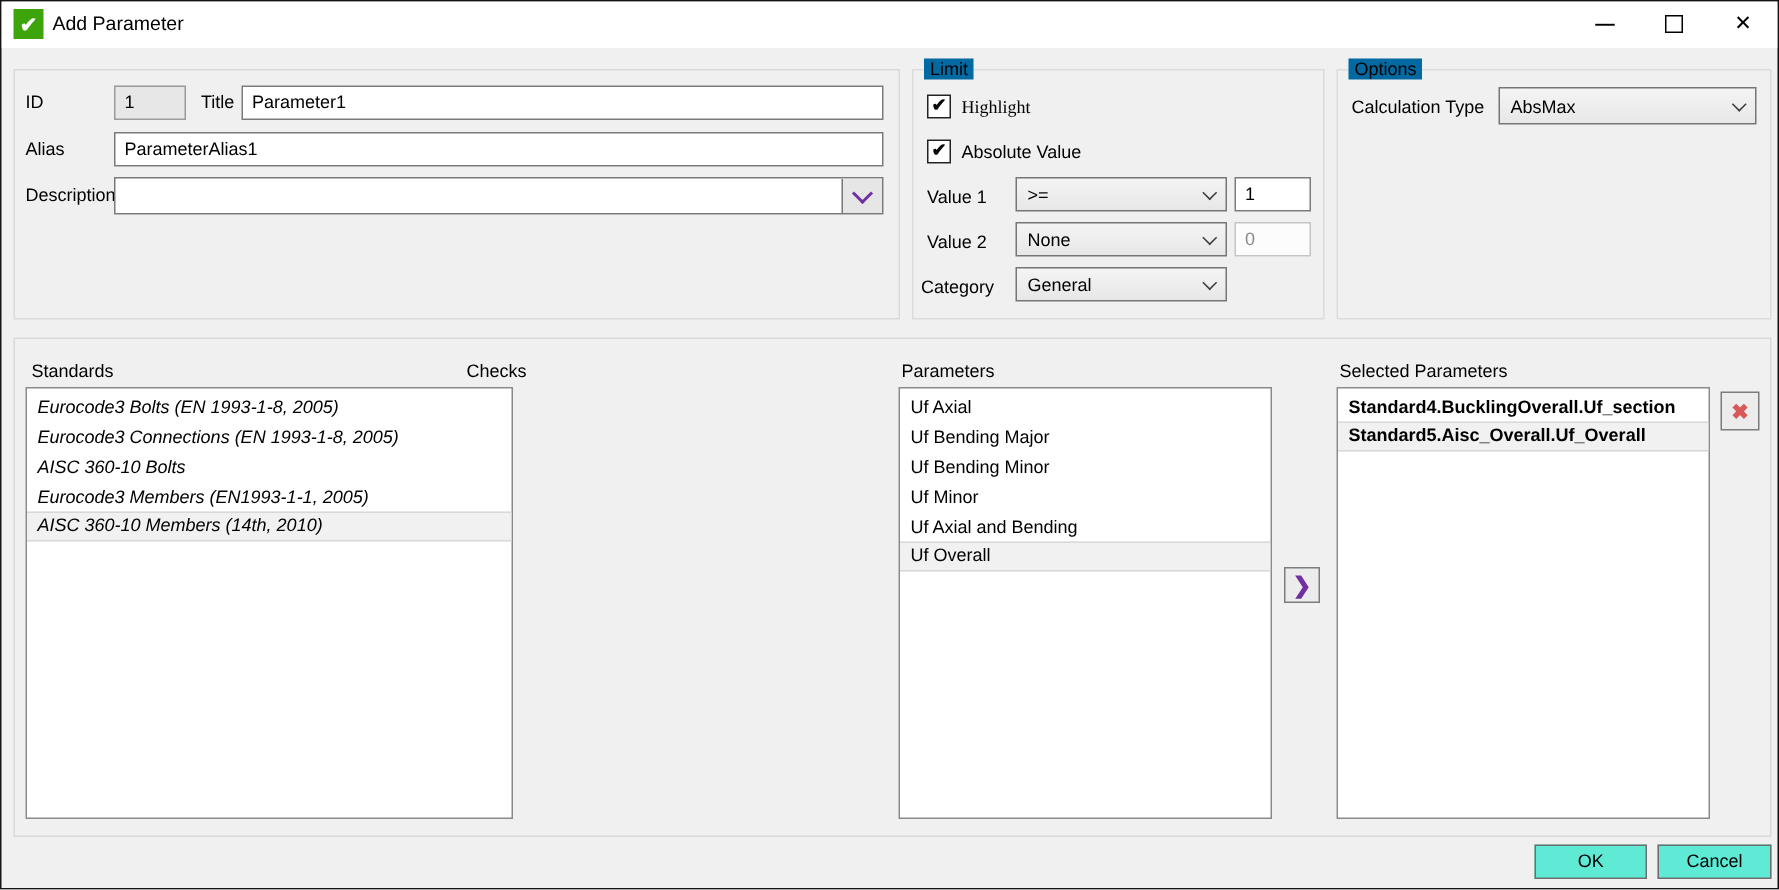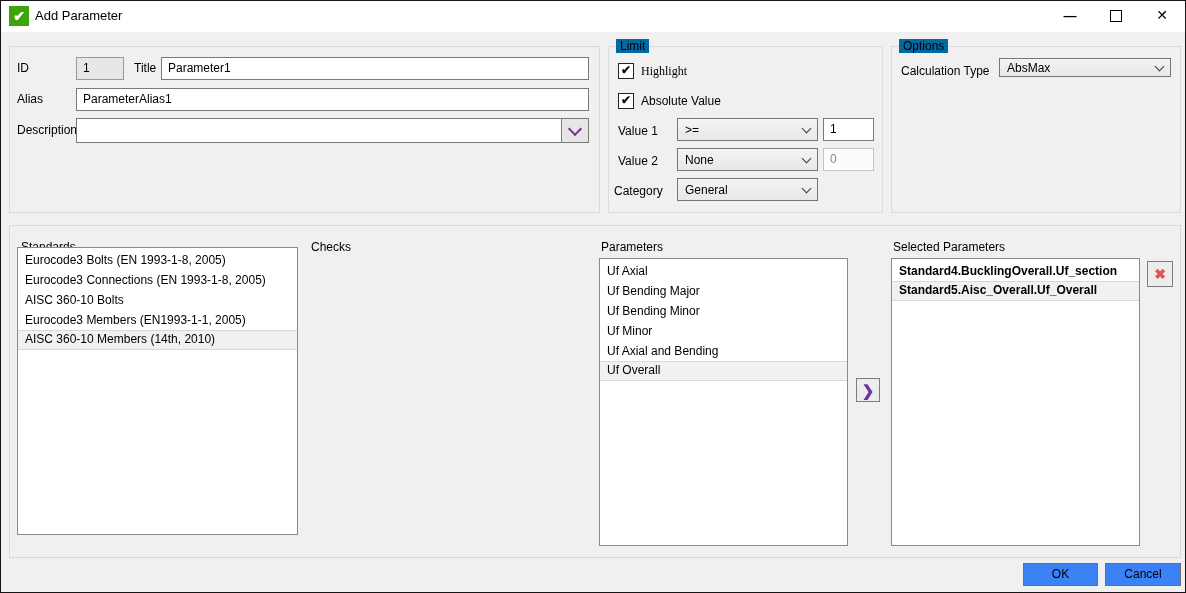--- a/index.html
+++ b/index.html
@@ -35,21 +35,21 @@
           transform:rotate(45deg); margin-top:-3px; flex:none; }
   .checkbox { position:absolute; width:14px; height:14px; background:#fff; border:1px solid #222;
               text-align:center; }
   .checkbox .mark { display:block; font-size:12px; line-height:13px; color:#0a0a0a; font-weight:bold; }
   .listbox { position:absolute; box-sizing:border-box; background:#fff; border:1px solid #8a8a8a;
              padding-top:2px; overflow:hidden; }
   .list-item { height:20px; line-height:20px; padding:0 7px; font-size:12px; box-sizing:border-box;
                white-space:nowrap; overflow:hidden; }
   .list-item.selected { background:#f1f1f1; border-top:1px solid #d8d8d8; border-bottom:1px solid #d8d8d8;
                         line-height:17px; }
-  .pushbtn { position:absolute; box-sizing:border-box; background:#3b82f6; border:1px solid #6e6e6e;
+  .pushbtn { position:absolute; box-sizing:border-box; background:#5eead4; border:1px solid #6e6e6e;
              font-size:12px; text-align:center; line-height:21px; cursor:default; }
   .toolbtn { position:absolute; box-sizing:border-box; background:#ececec; border:1px solid #7c7c7c;
              display:flex; align-items:center; justify-content:center; cursor:default; }
   .desc-btn { position:absolute; right:0; top:0; bottom:0; width:26px; border-left:1px solid #7a7a7a;
               background:#e6e6e6; display:flex; align-items:center; justify-content:center; }
   .chev-purple { width:8px; height:8px; border-right:2.5px solid #7030a0; border-bottom:2.5px solid #7030a0;
                  transform:rotate(45deg); margin-top:-4px; }
   .move-glyph { color:#7030a0; font-weight:bold; font-size:15px; line-height:1; }
   .remove-glyph { color:#DB5858; font-weight:bold; font-size:14px; line-height:1; }
 </style>
@@ -117,29 +117,29 @@
   <div class="label" style="left:613px; top:183px;">Category</div>
   <div class="combo" style="left:676px; top:177px; width:141px; height:23px;">
     <span>General</span>
     <span class="chev"></span>
   </div>
 
   <div class="groupbox" style="left:890px; top:45px; width:288px; height:165px;"></div>
   <div class="group-label" style="left:898px; top:38px;">Options</div>
 
   <div class="label" style="left:900px; top:63px;">Calculation Type</div>
-  <div class="combo" style="left:998px; top:57px; width:172px; height:19px;">
+  <div class="combo" style="left:998px; top:57px; width:172px; height:25px;">
     <span>AbsMax</span>
     <span class="chev"></span>
   </div>
 
   <div class="panel" style="left:8px; top:224px; width:1170px; height:331px;"></div>
 
   <div class="label" style="left:20px; top:239px;">Standards</div>
-  <div class="listbox" style="left:16px; top:246px; width:281px; height:288px;">
+  <div class="listbox" style="left:16px; top:257px; width:325px; height:288px;font-style:italic;">
       <div class="list-item">Eurocode3 Bolts (EN 1993-1-8, 2005)</div>
       <div class="list-item">Eurocode3 Connections (EN 1993-1-8, 2005)</div>
       <div class="list-item">AISC 360-10 Bolts</div>
       <div class="list-item">Eurocode3 Members (EN1993-1-1, 2005)</div>
       <div class="list-item selected">AISC 360-10 Members (14th, 2010)</div>
     </div>
 
   <div class="label" style="left:310px; top:239px;">Checks</div>
 
   <div class="label" style="left:600px; top:239px;">Parameters</div>

